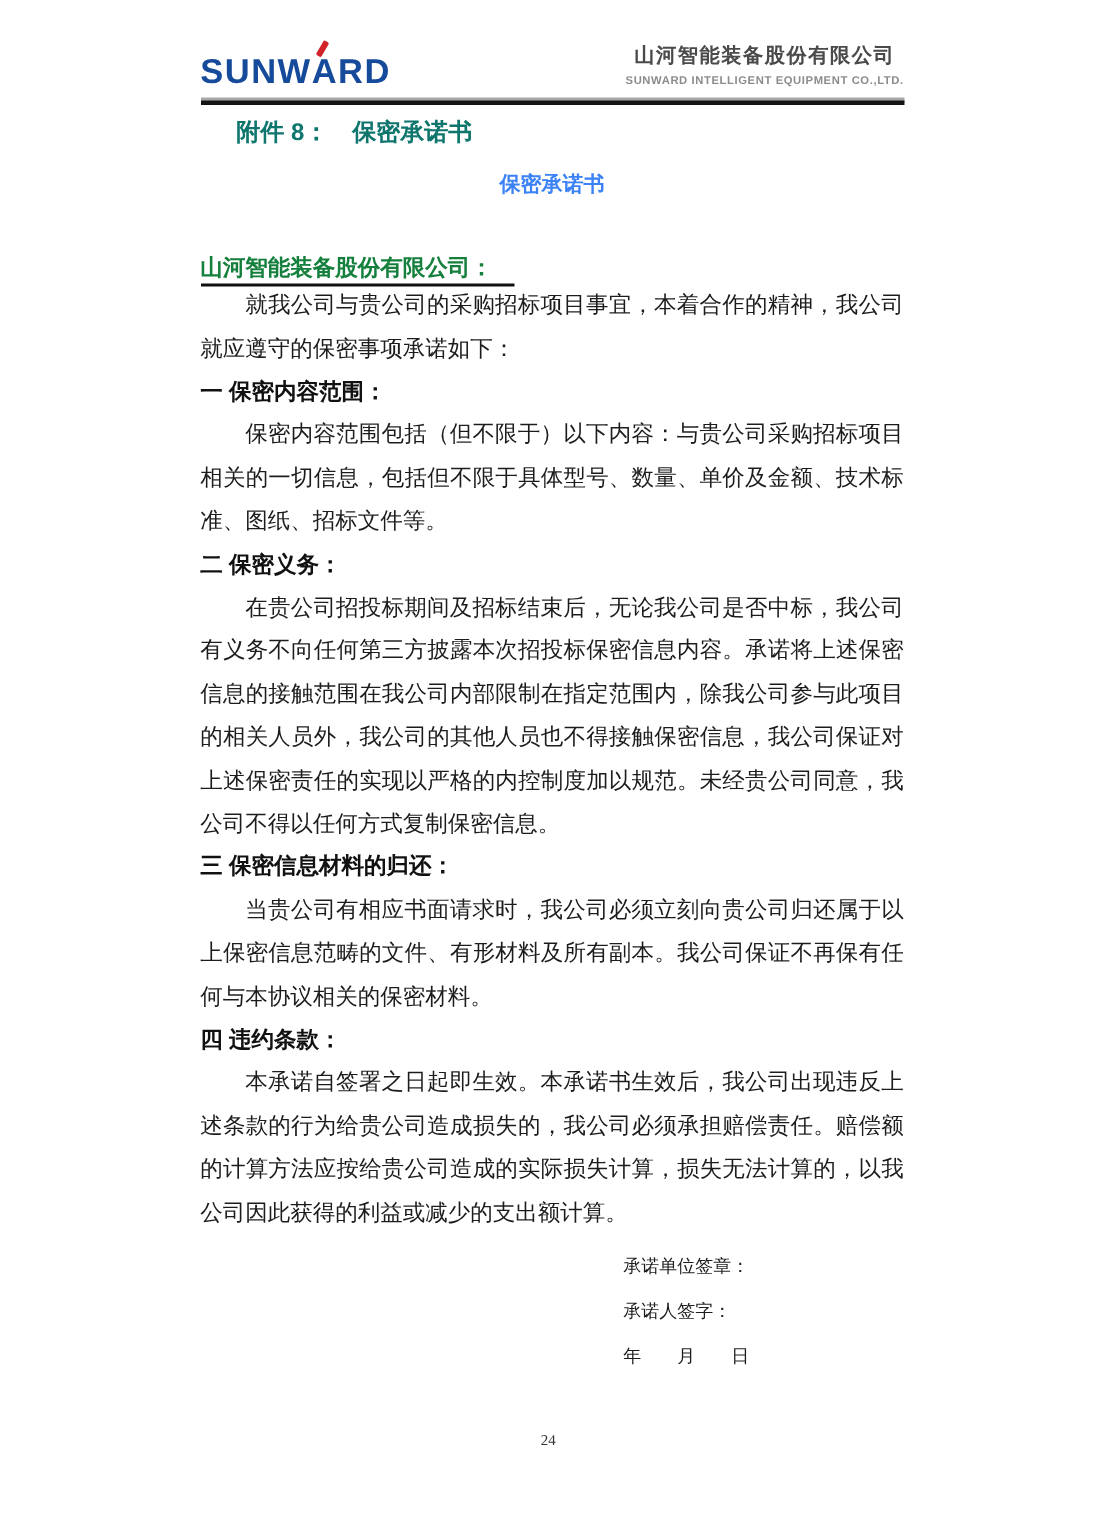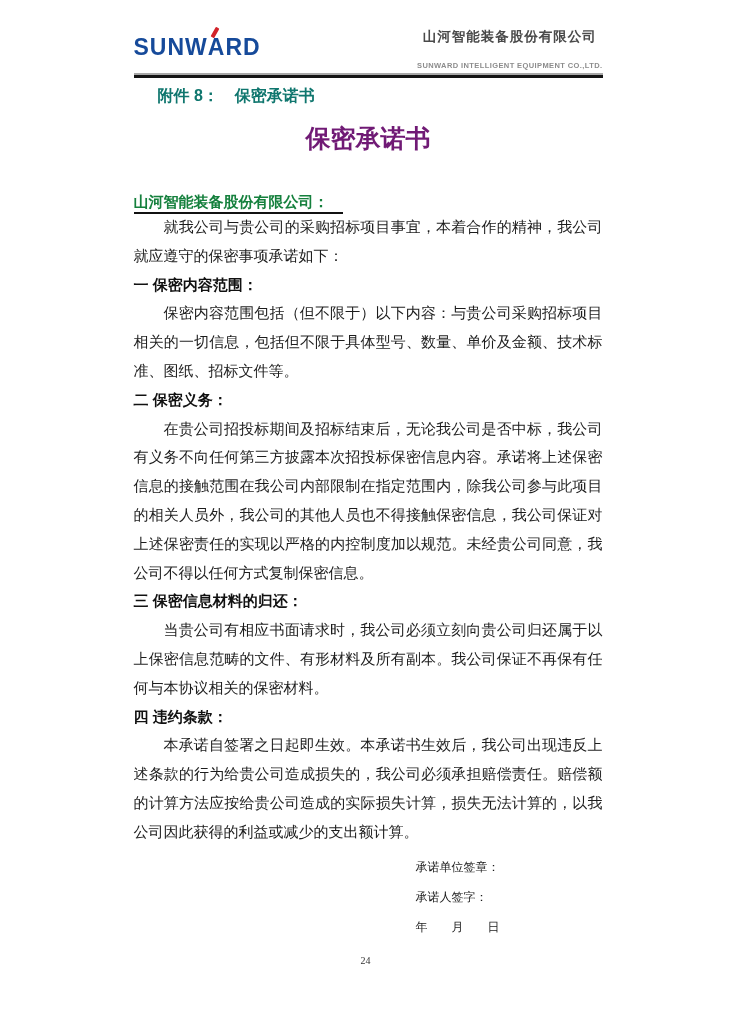--- a/index.html
+++ b/index.html
@@ -28,34 +28,34 @@
     width:4px; height:11px; background:#d2232a;
     transform:rotate(30deg); border-radius:1px;
   }
   .company { text-align:center; }
   .company-cn {
     font-family:"Liberation Sans","DejaVu Sans",sans-serif;
     font-weight:bold; font-size:13.5px; color:#4a4a4a; letter-spacing:1px;
   }
   .company-en {
     font-family:"Liberation Sans","DejaVu Sans",sans-serif;
-    font-weight:bold; font-size:7.5px; color:#8c8c8c; letter-spacing:0.4px; margin-top:15px;
+    font-weight:bold; font-size:7.5px; color:#8c8c8c; letter-spacing:0.4px; margin-top:3px;
   }
   .rule { margin-top:5px; height:3px; background:#141414; box-shadow:0 -2px 0 0 #a8a8a8; }
 
   
   .attachment {
     margin-top:8px;
     font-family:"Liberation Sans","DejaVu Sans",sans-serif;
     font-weight:bold; font-size:16px; color:#0f766e;padding-left:24px;
   }
   .doc-title {
     margin:15px 0 0 0; text-align:center;
     font-family:"Liberation Sans","DejaVu Sans",sans-serif;
-    font-weight:bold; font-size:25px; color:#701a75;
+    font-weight:bold; font-size:14px; color:#3b82f6;
   }
   .salutation { margin-top:36px; line-height:22px; }
   .salutation span {
     font-family:"Liberation Sans","DejaVu Sans",sans-serif;
     font-weight:bold; font-size:15px; color:#15803d;
     border-bottom:2px solid #111; padding:0 14px 2px 0;
   }
   p.body-par {
     margin:0; font-size:15px; line-height:28.8px;
     text-align:justify; text-indent:2em; color:#1c1c1c;

